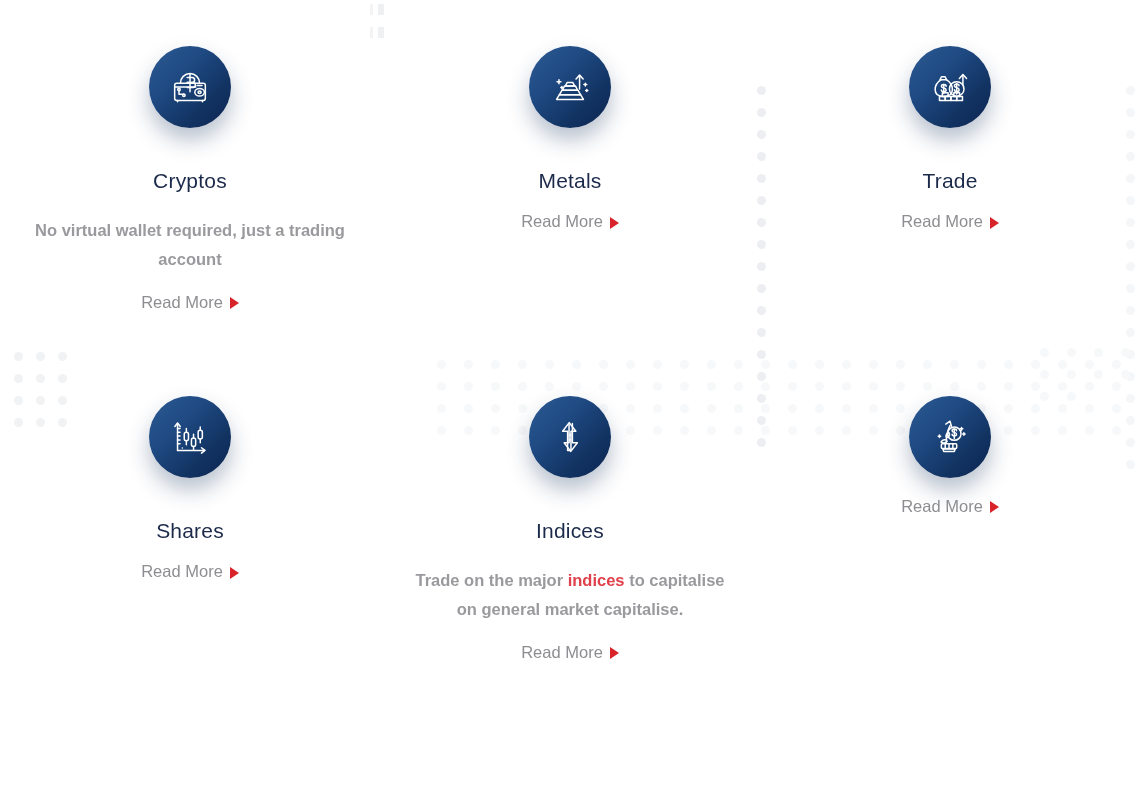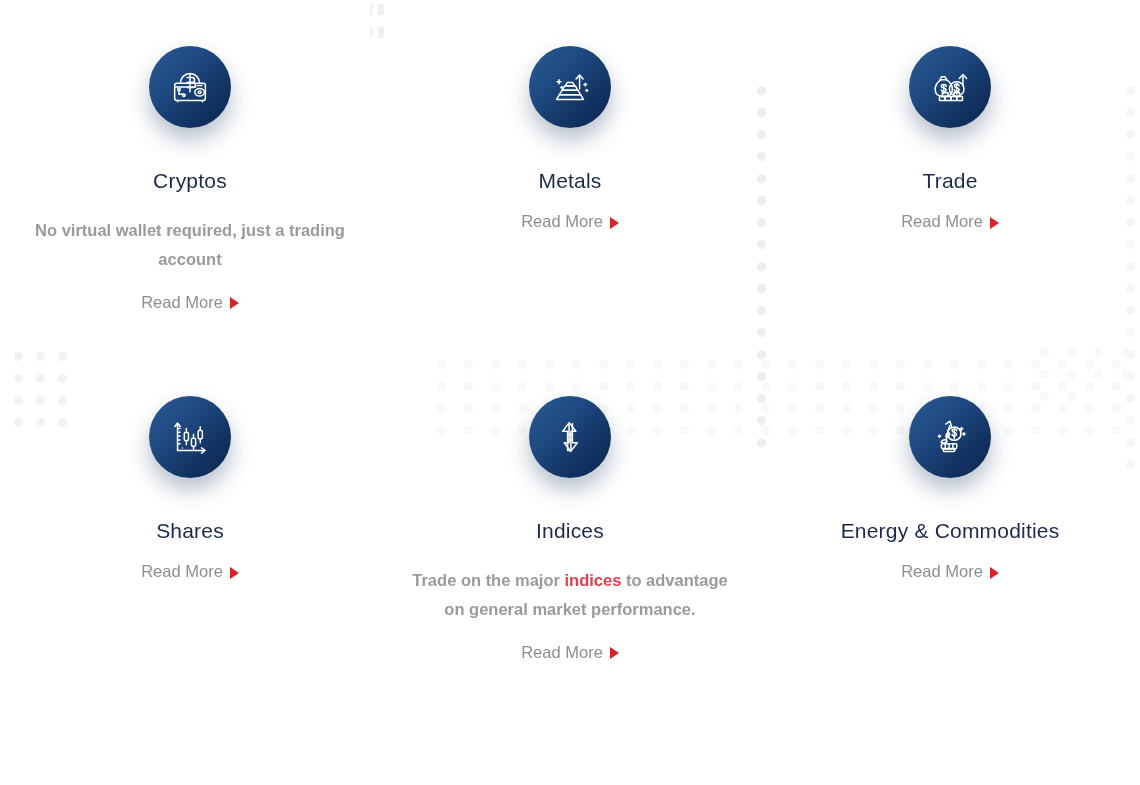--- a/index.html
+++ b/index.html
@@ -456,21 +456,21 @@
 
   <div class="card row2">
     <div class="icon-circle">
       <svg viewBox="0 0 48 48">
         <path d="M21.5 38V18h-5.2L23.2 9l6.9 9H25v20z"></path>
         <path d="M26.5 10v20h5.2L24.8 39l-6.9-9H23V10"></path>
         <path d="M24 21v2M24 26v2"></path>
       </svg>
     </div>
     <div class="card-title">Indices</div>
-    <div class="card-desc"><span>Trade on the major </span><span class="hl">indices</span><span> to advantage on general market performance.</span></div>
+    <div class="card-desc"><span>Trade on the major </span><span class="hl">indices</span><span> to capitalise on general market capitalise.</span></div>
     <a class="read-more">
       <span>Read More</span>
       <span class="arrow"></span>
     </a>
   </div>
 
   <div class="card row2">
     <div class="icon-circle">
       <svg viewBox="0 0 48 48">
         <path d="M20 30c0-7 1.5-13 4-18"></path>
@@ -481,20 +481,19 @@
         <path d="M20.5 27c-2.6-.6-5 .4-5.8 2.3 2 1.3 4.8 1 6.4-.9"></path>
         <path d="M21.5 24.5c1.8-1.4 2.3-3.6 1.4-5.2-2 .6-3.3 2.6-3 4.6"></path>
         <rect x="15" y="31" width="16" height="5" rx="1"></rect>
         <path d="M19 31v5M23 31v5M27 31v5"></path>
         <path d="M16.5 36.5h13l-1 2.5h-11z"></path>
         <path d="M36 14v3M34.6 15.5h2.8"></path>
         <path d="M38.5 19.5v2.6M37.2 20.8h2.6"></path>
         <path d="M13 22v2.6M11.7 23.3h2.6"></path>
       </svg>
     </div>
-    <div class="card-title">Energy &amp; Commodities</div>
     <a class="read-more">
       <span>Read More</span>
       <span class="arrow"></span>
     </a>
   </div>
 
 </div>
 
 </body></html>

